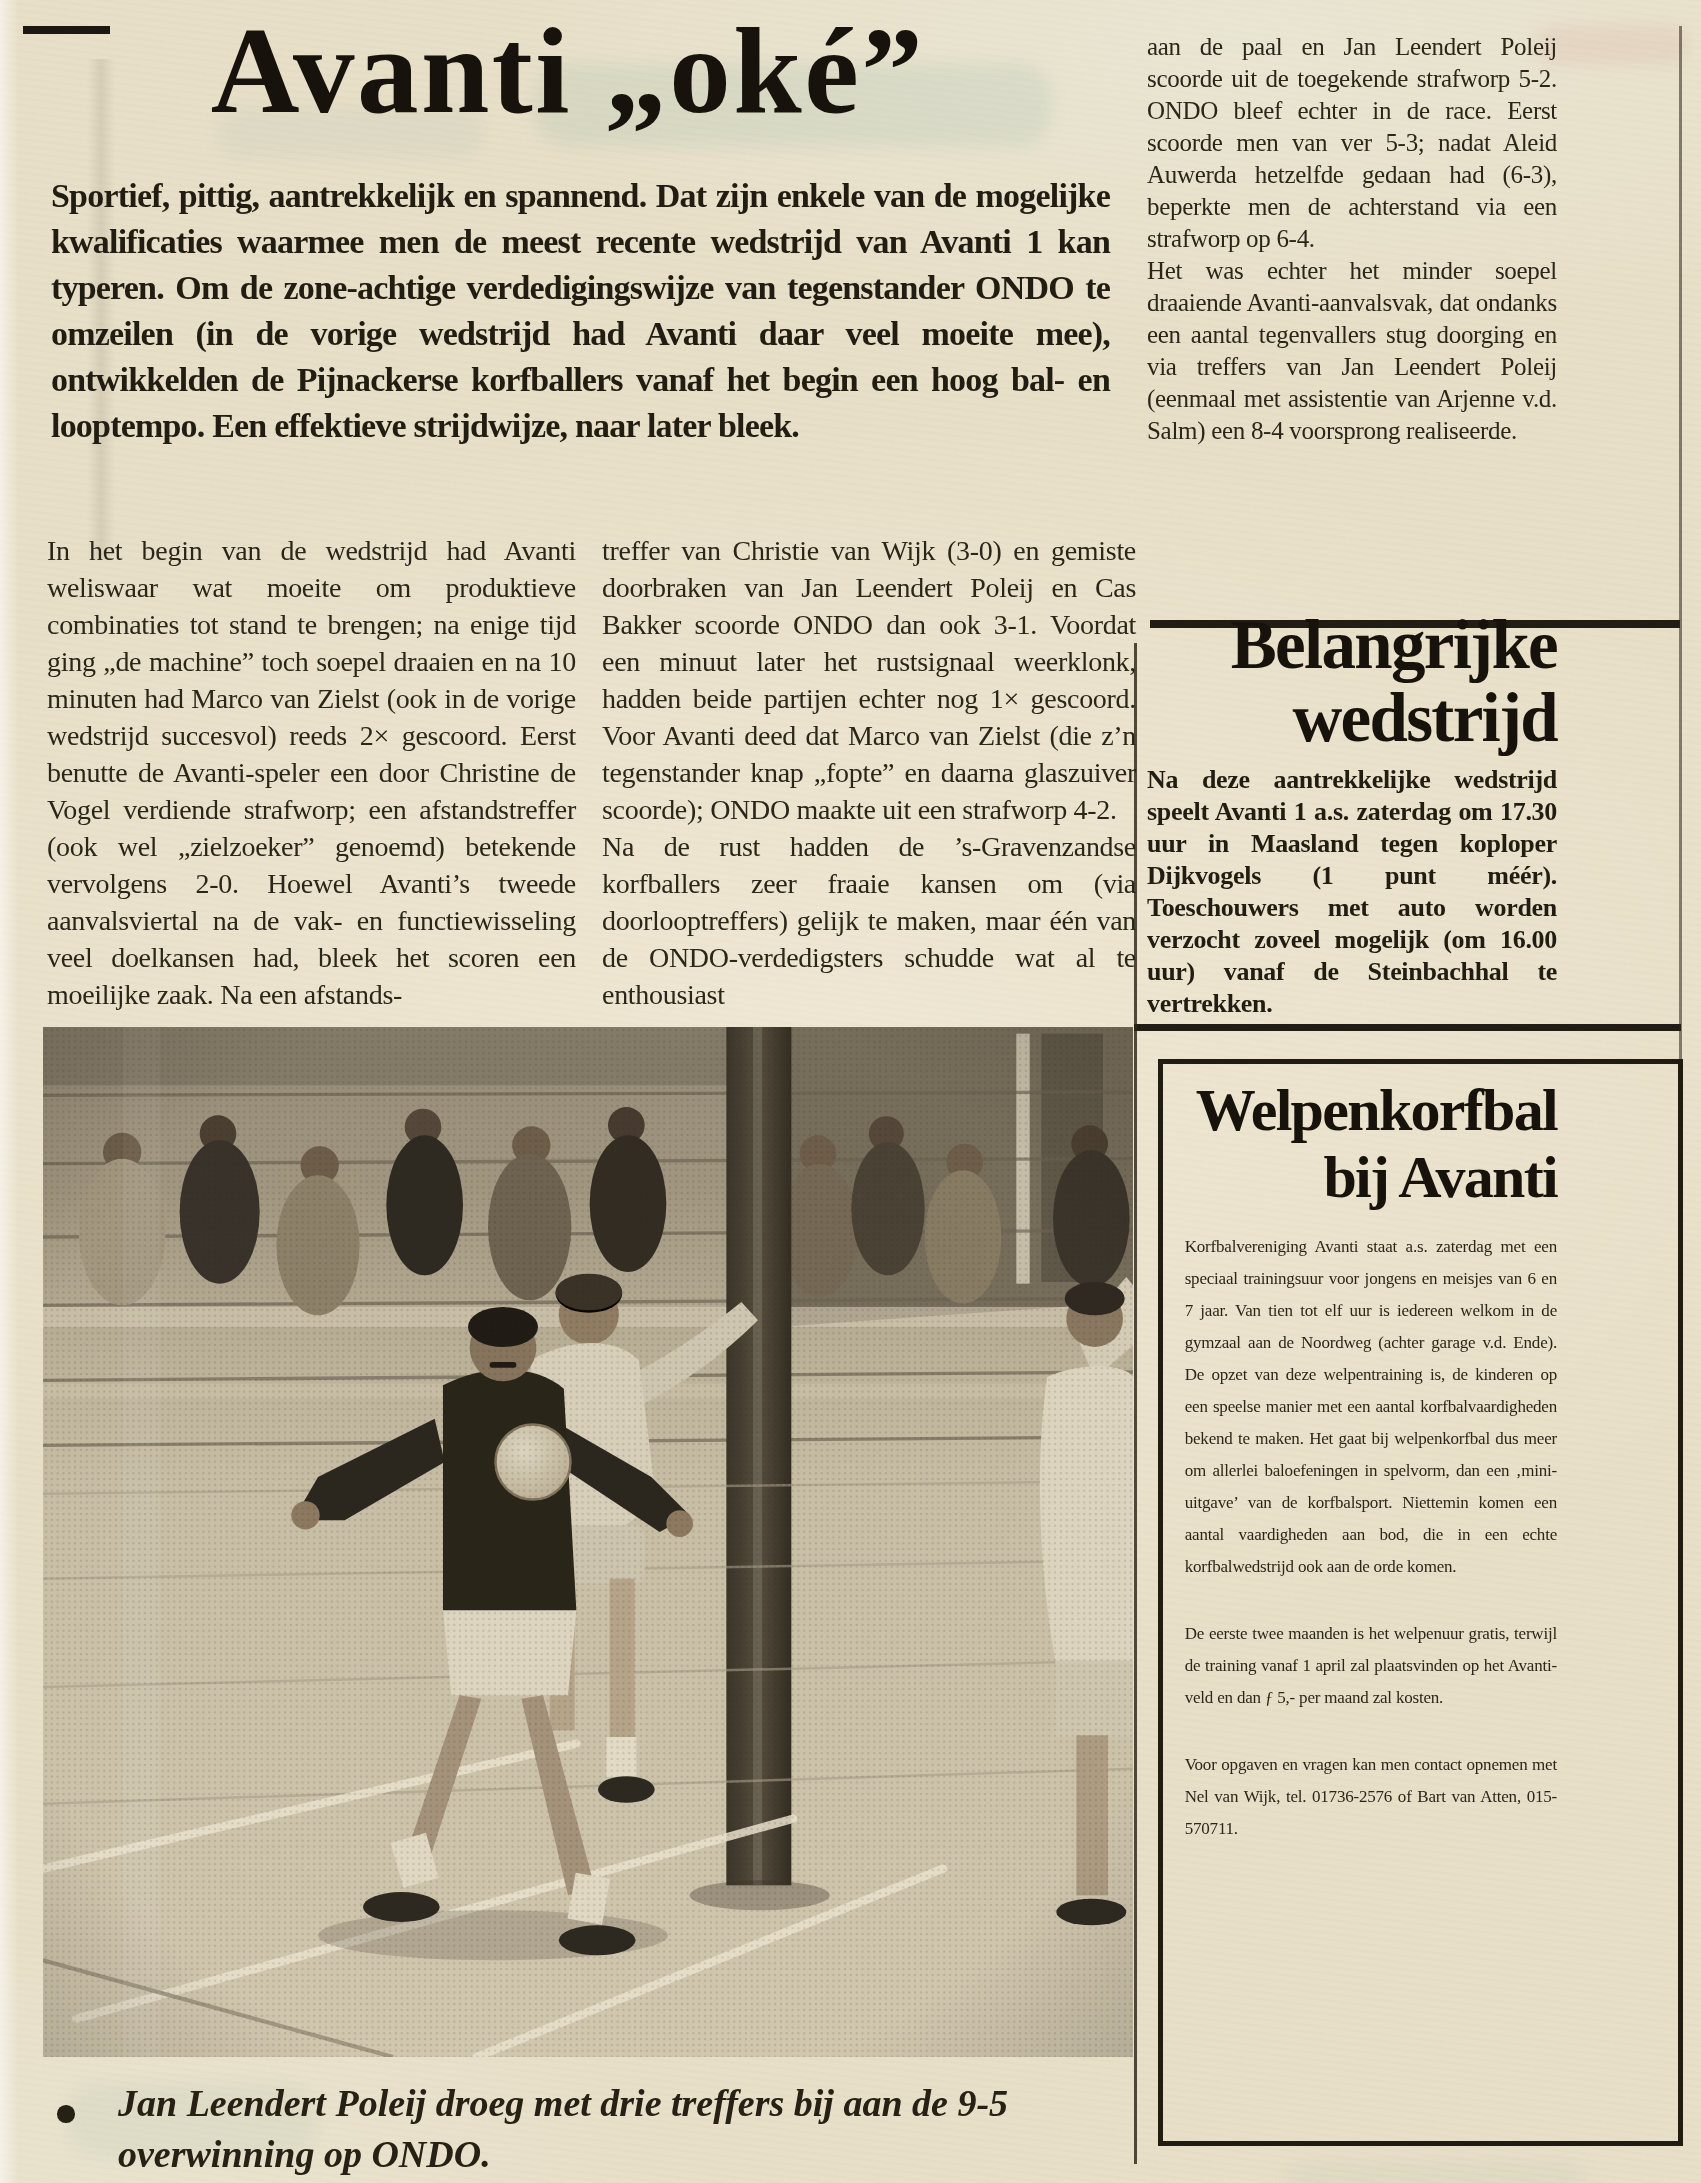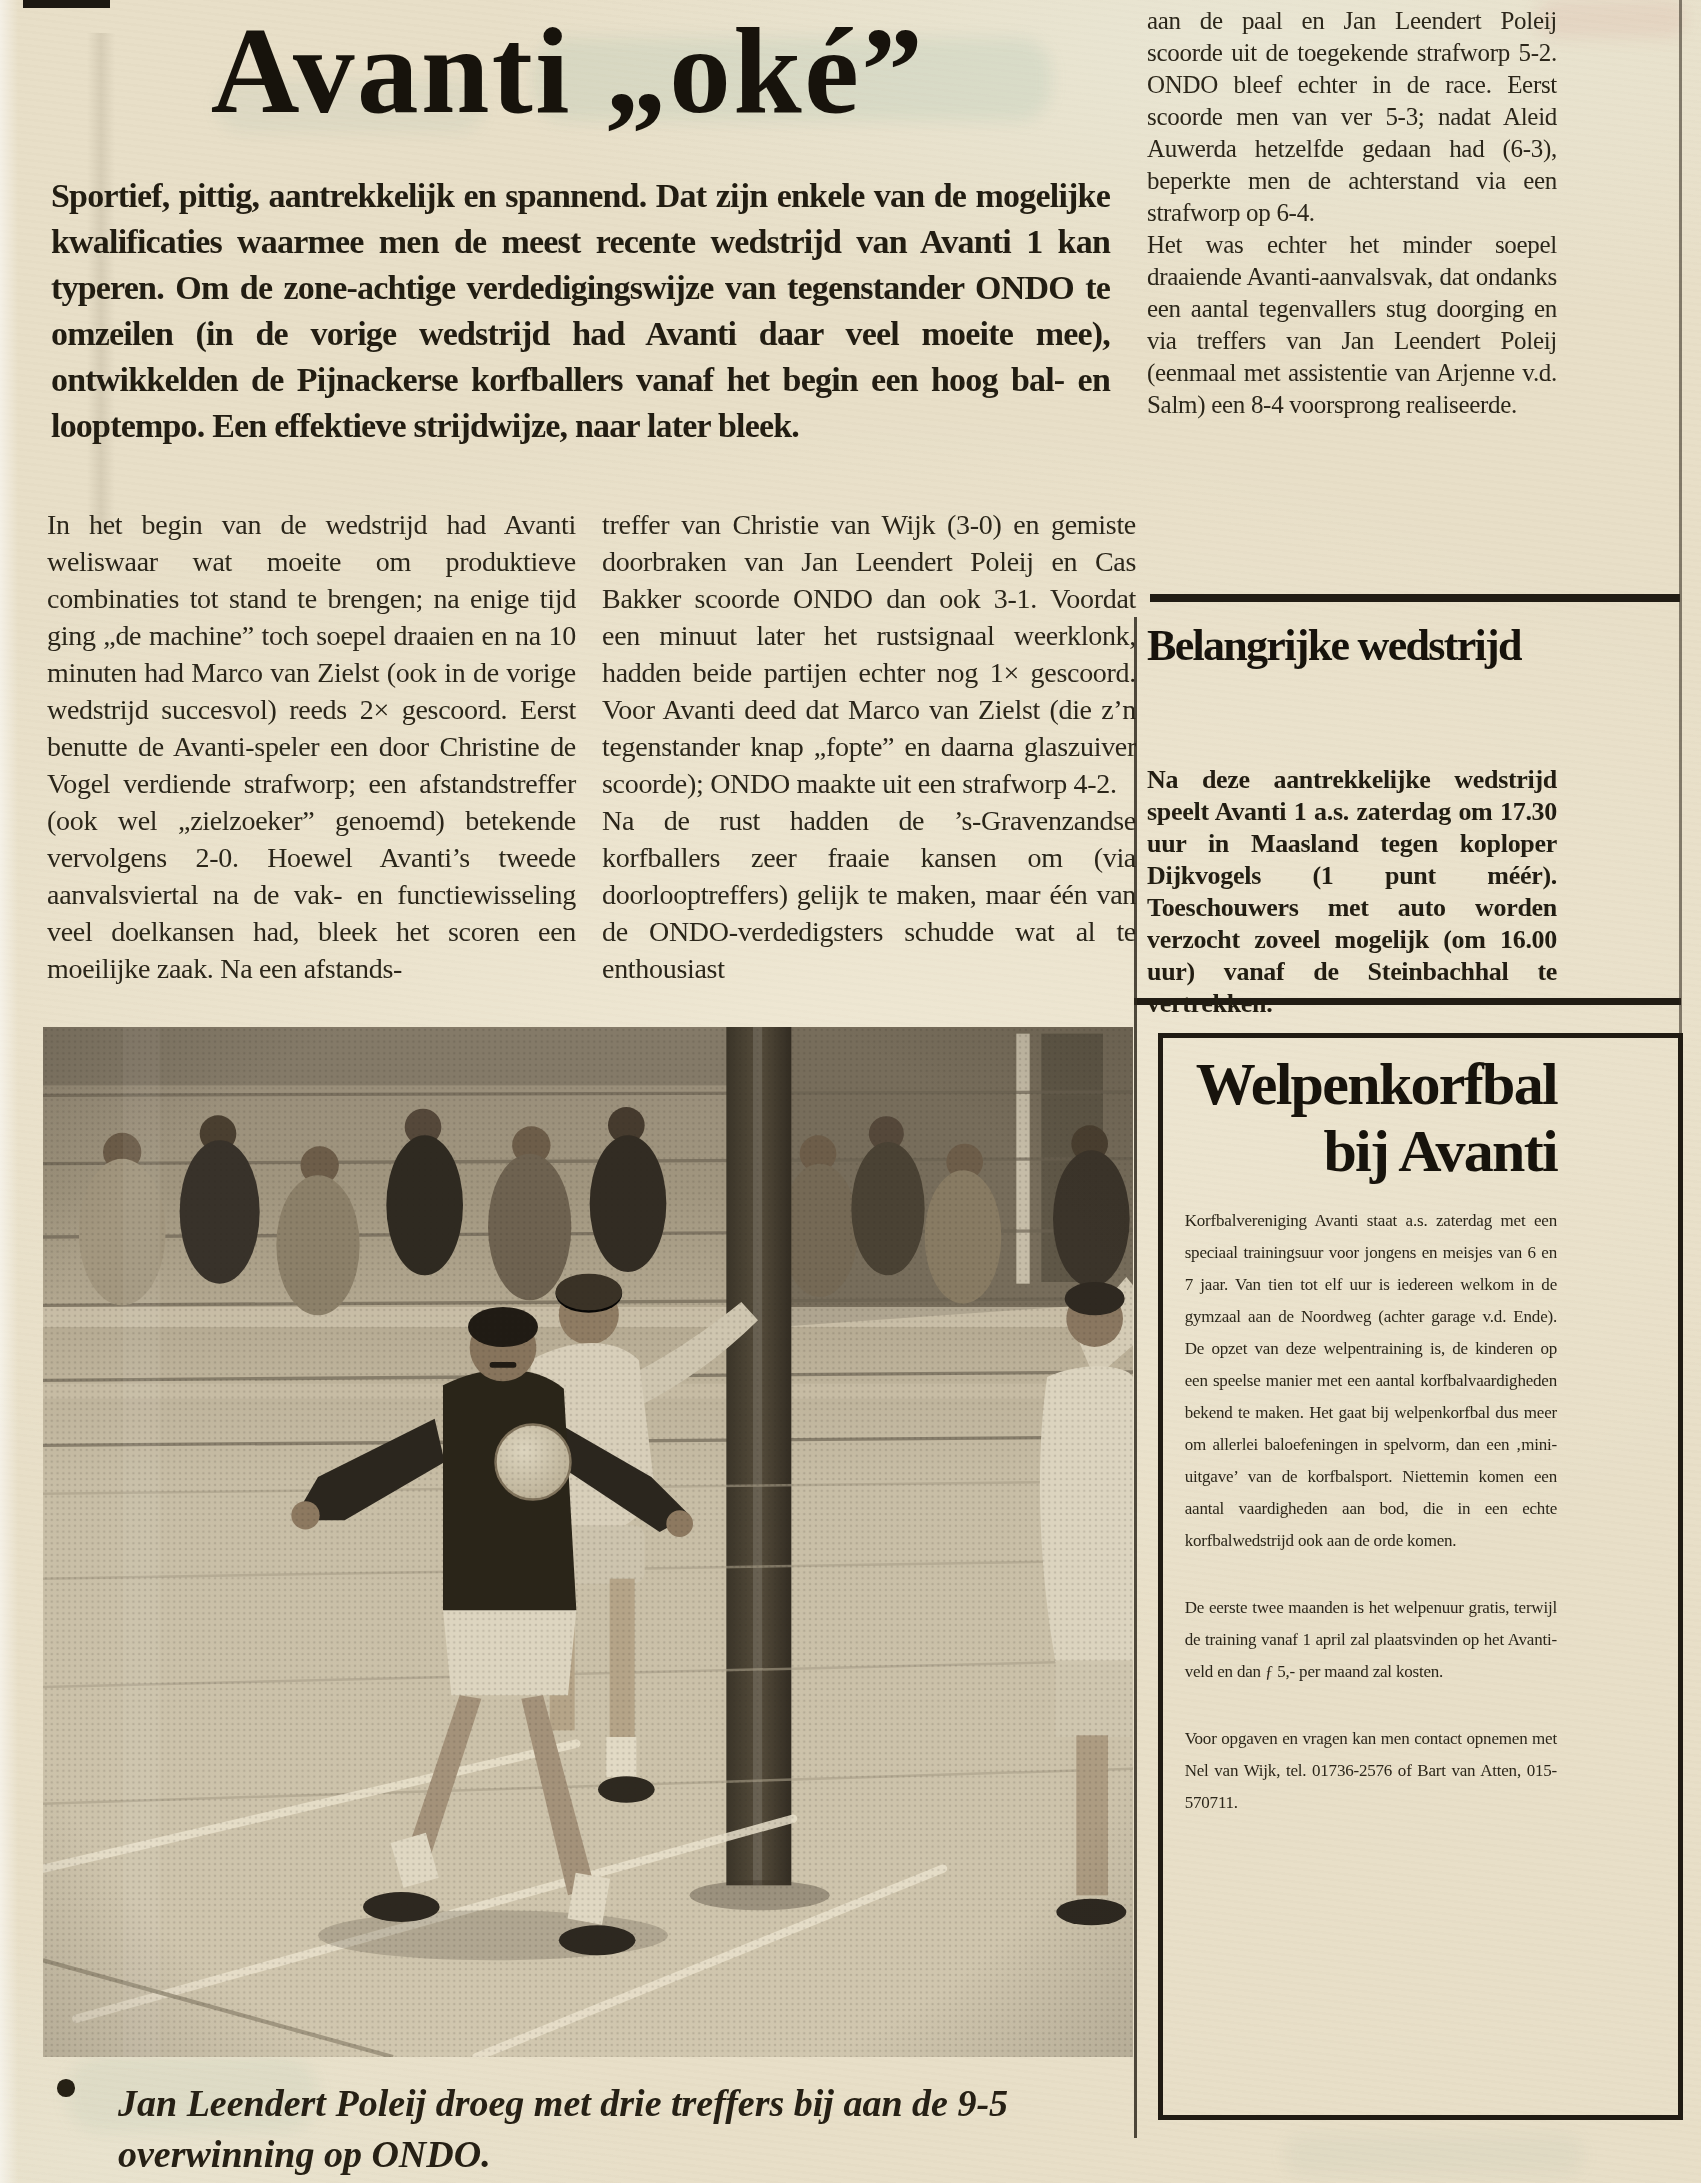--- a/index.html
+++ b/index.html
@@ -10,21 +10,21 @@
     color:#2a2417;
     background-color:#e8dfc8;
     background-image:
       linear-gradient(90deg, rgba(255,255,255,.55), rgba(255,255,255,0) 18.3px),
       radial-gradient(1084px 433px at 72% 2%, rgba(235,242,232,.35), transparent 70%),
       radial-gradient(750px 350px at 8% 99%, rgba(235,240,228,.22), transparent 70%),
       radial-gradient(1417px 834px at 48% 48%, rgba(255,252,240,.28), transparent 78%),
       repeating-linear-gradient(7deg, rgba(115,96,66,.018) 0 2.5px, rgba(115,96,66,0) 2.5px 6.7px);
     padding-left: 26px;
   }
-  .abs{position:absolute;}
+  .abs{position:absolute;margin-top:26px;}
   
   #top-strip{left:23px;top:0;width:87px;height:7.5px;background:#1c1812;}
   .crease{left:87px;top:33px;width:28px;height:500px;
     background:linear-gradient(90deg,transparent,rgba(90,78,56,.12),transparent);}
   .ghost{filter:blur(7.5px);border-radius:33px;}
   .ghost-a{left:534px;top:38px;width:517px;height:83px;background:rgba(108,162,150,.12);}
   .ghost-b{left:217px;top:80px;width:267px;height:53px;background:rgba(118,168,156,.09);}
   .ghost-c{left:1536px;top:0;width:150px;height:38px;background:rgba(196,112,112,.11);}
   .ghost-d{left:67px;top:2057px;width:250px;height:75px;background:rgba(124,168,146,.09);}
   .ghost-e{left:1284px;top:2134px;width:300px;height:42px;background:rgba(130,160,140,.07);}
@@ -49,22 +49,22 @@
   
   #col3{left:1147px;top:5px;width:410px;font-size:25px;line-height:32px;letter-spacing:-0.3px;text-align:justify;color:#2b261a;}
 
   .hrule{background:#211c14;}
   #rule-bel-top{left:1150px;top:594px;width:530px;height:7.5px;}
   #rule-bel-bottom{left:1134px;top:998px;width:547px;height:6.7px;}
   #vline-left{left:1134px;top:617px;width:3.3px;height:1521px;background:rgba(43,37,26,.82);}
   #vline-right{left:1679px;top:0;width:2.5px;height:1035px;background:rgba(43,37,26,.55);}
 
   #belangrijke-title{
-    left:1147px;top:609px;width:410px;margin:0;text-align:left;
-    font-size:44px;line-height:73px;font-weight:700;letter-spacing:-1.7px;color:#17130c;
+    left:1147px;top:609px;width:410px;margin:0;text-align:right;
+    font-size:69px;line-height:73px;font-weight:700;letter-spacing:-1.7px;color:#17130c;
   }
   #belangrijke-body{
     left:1147px;top:764px;width:410px;margin:0;
     font-size:26px;line-height:32px;letter-spacing:-0.3px;font-weight:700;
     text-align:justify;color:#221d12;
   }
 
   
   #welpen-box{
     left:1158px;top:1033px;width:525px;height:1087px;box-sizing:border-box;

